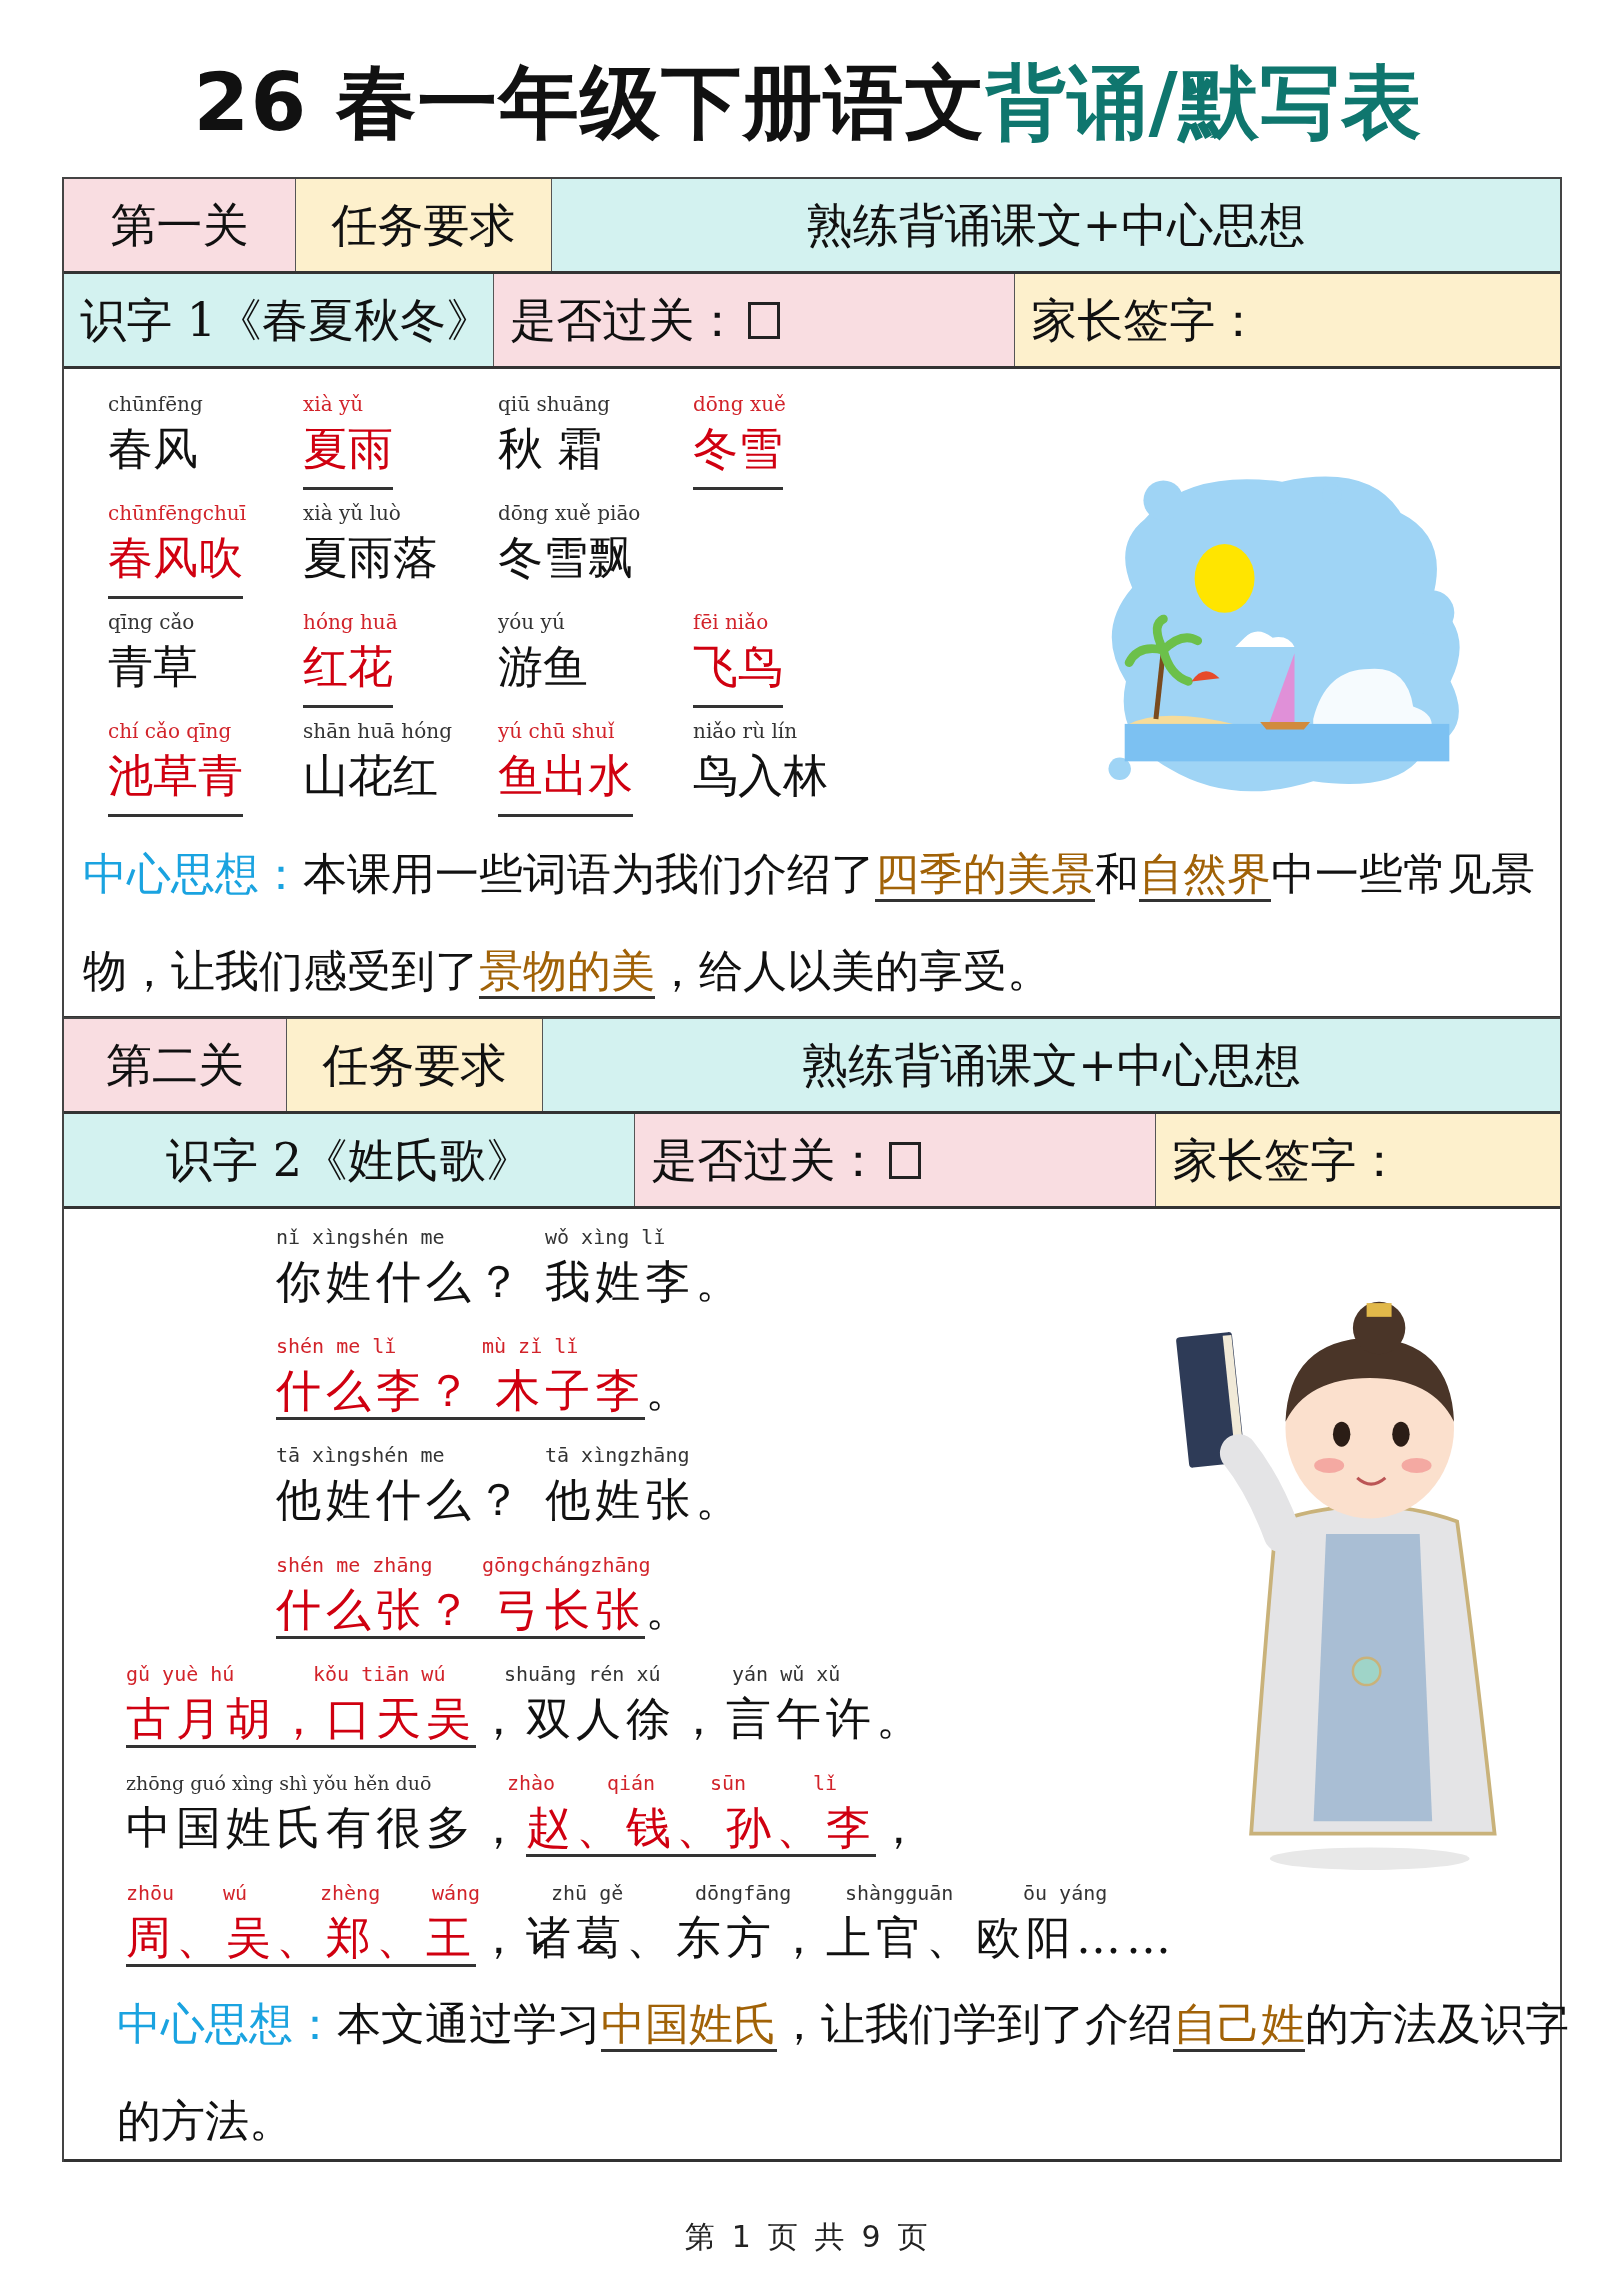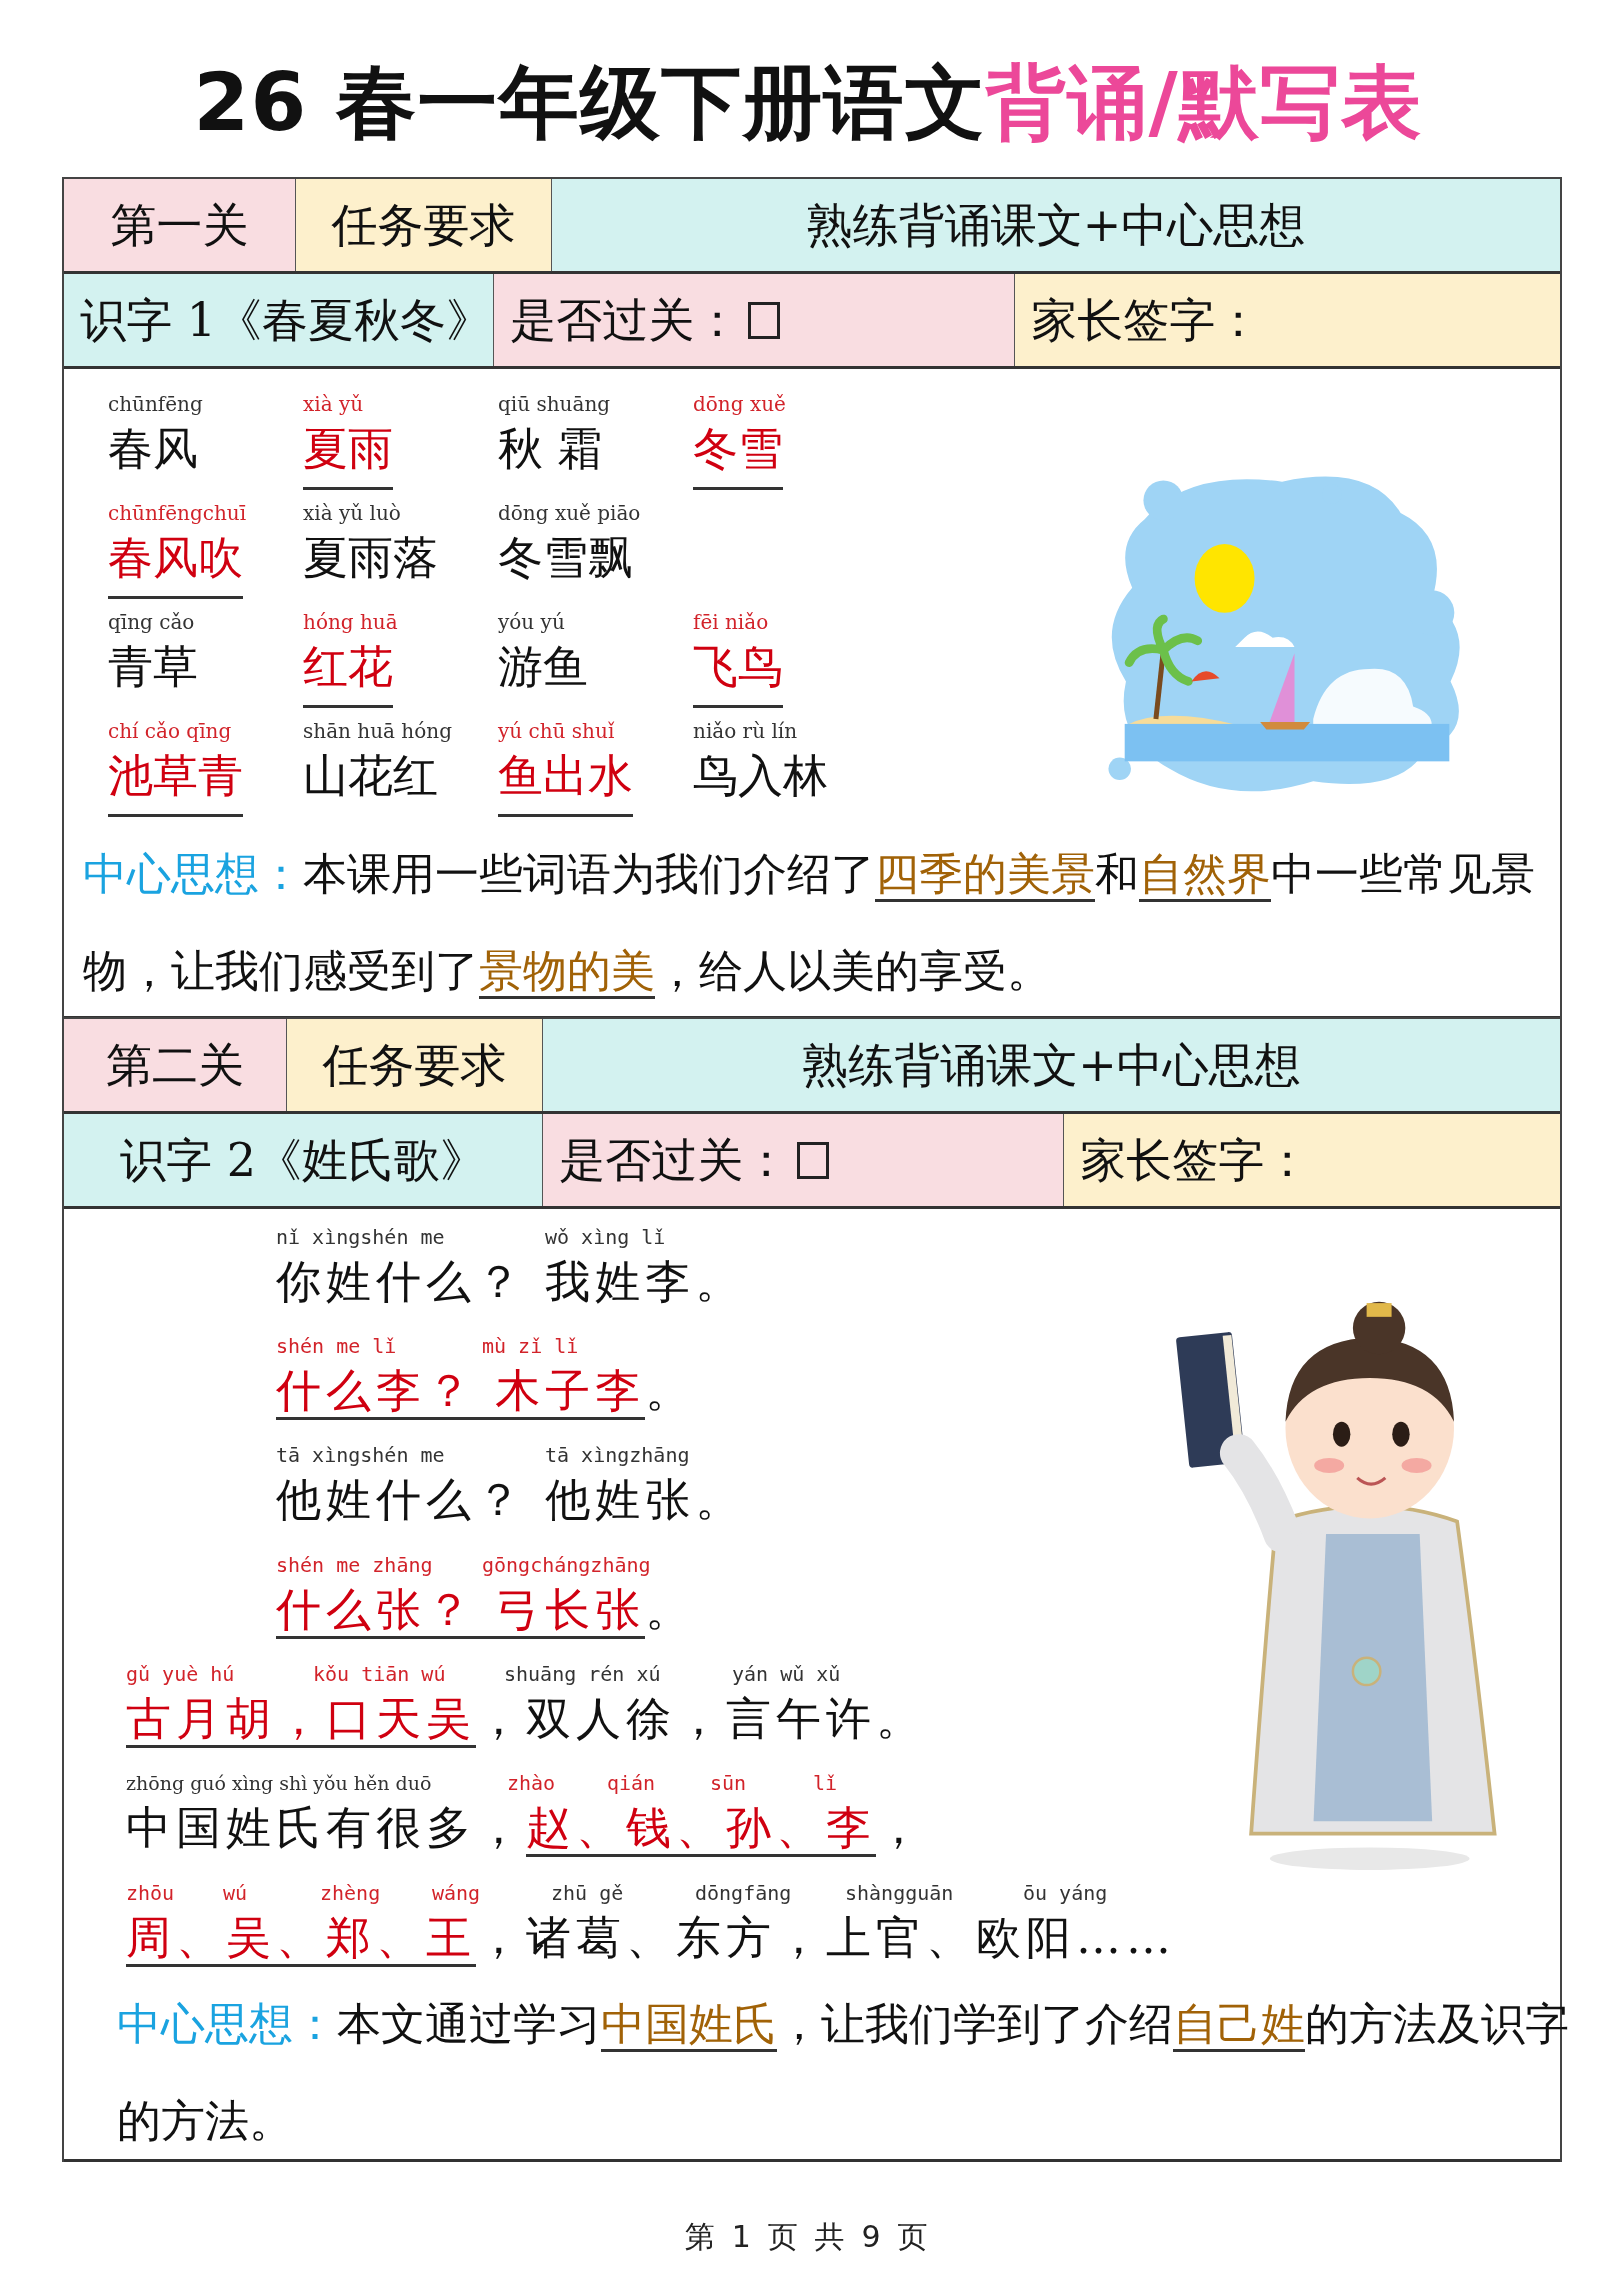--- a/index.html
+++ b/index.html
@@ -4,21 +4,21 @@
 <style>
   * { box-sizing: border-box; margin: 0; padding: 0; }
   html, body { width: 1616px; height: 2284px; background: #ffffff; overflow: hidden; }
   body { position: relative; font-family: "DejaVu Serif", "Liberation Serif", serif; color: #111; }
 
   .title {
     position: absolute; left: 0; top: 53px; width: 1616px; text-align: center;
     font-family: "DejaVu Sans", "Liberation Sans", sans-serif;
     font-size: 80px; font-weight: bold; letter-spacing: 1.2px; line-height: 100px;
   }
-  .title .red { color: #ec4899; }
+  .title .red { color: #0f766e; }
 
   .tbl { position: absolute; left: 62px; width: 1500px; border: 2.5px solid #444; border-bottom: none; }
   .row { display: flex; border-bottom: 3.1px solid #333; }
   .cell {
     display: flex; align-items: center; font-size: 46px; line-height: 1;
     border-right: 1.9px solid #555; overflow: hidden; white-space: nowrap;
     font-family: "DejaVu Serif", "Liberation Serif", serif;
   }
   .cell:last-child { border-right: none; }
   .pink { background: #f9dde1; }
@@ -181,21 +181,21 @@
   </div>
 </div>
 
 <div class="tbl" style="top:1017px;">
   <div class="row" style="height:95px;">
     <div class="cell pink center" style="width:223px;">第二关</div>
     <div class="cell yellow center" style="width:256px;">任务要求</div>
     <div class="cell cyan center" style="flex:1;">熟练背诵课文+中心思想</div>
   </div>
   <div class="row" style="height:95px;">
-    <div class="cell cyan center" style="width:479px;">识字 2《姓氏歌》</div>
+    <div class="cell cyan center" style="width:571px;">识字 2《姓氏歌》</div>
     <div class="cell pink pad" style="width:521px;">
       <span>是否过关：</span>
       <span class="chk"></span>
     </div>
     <div class="cell yellow pad" style="flex:1;">
       <span>家长签字：</span>
     </div>
   </div>
 
   <div class="content" style="height:953px;">

